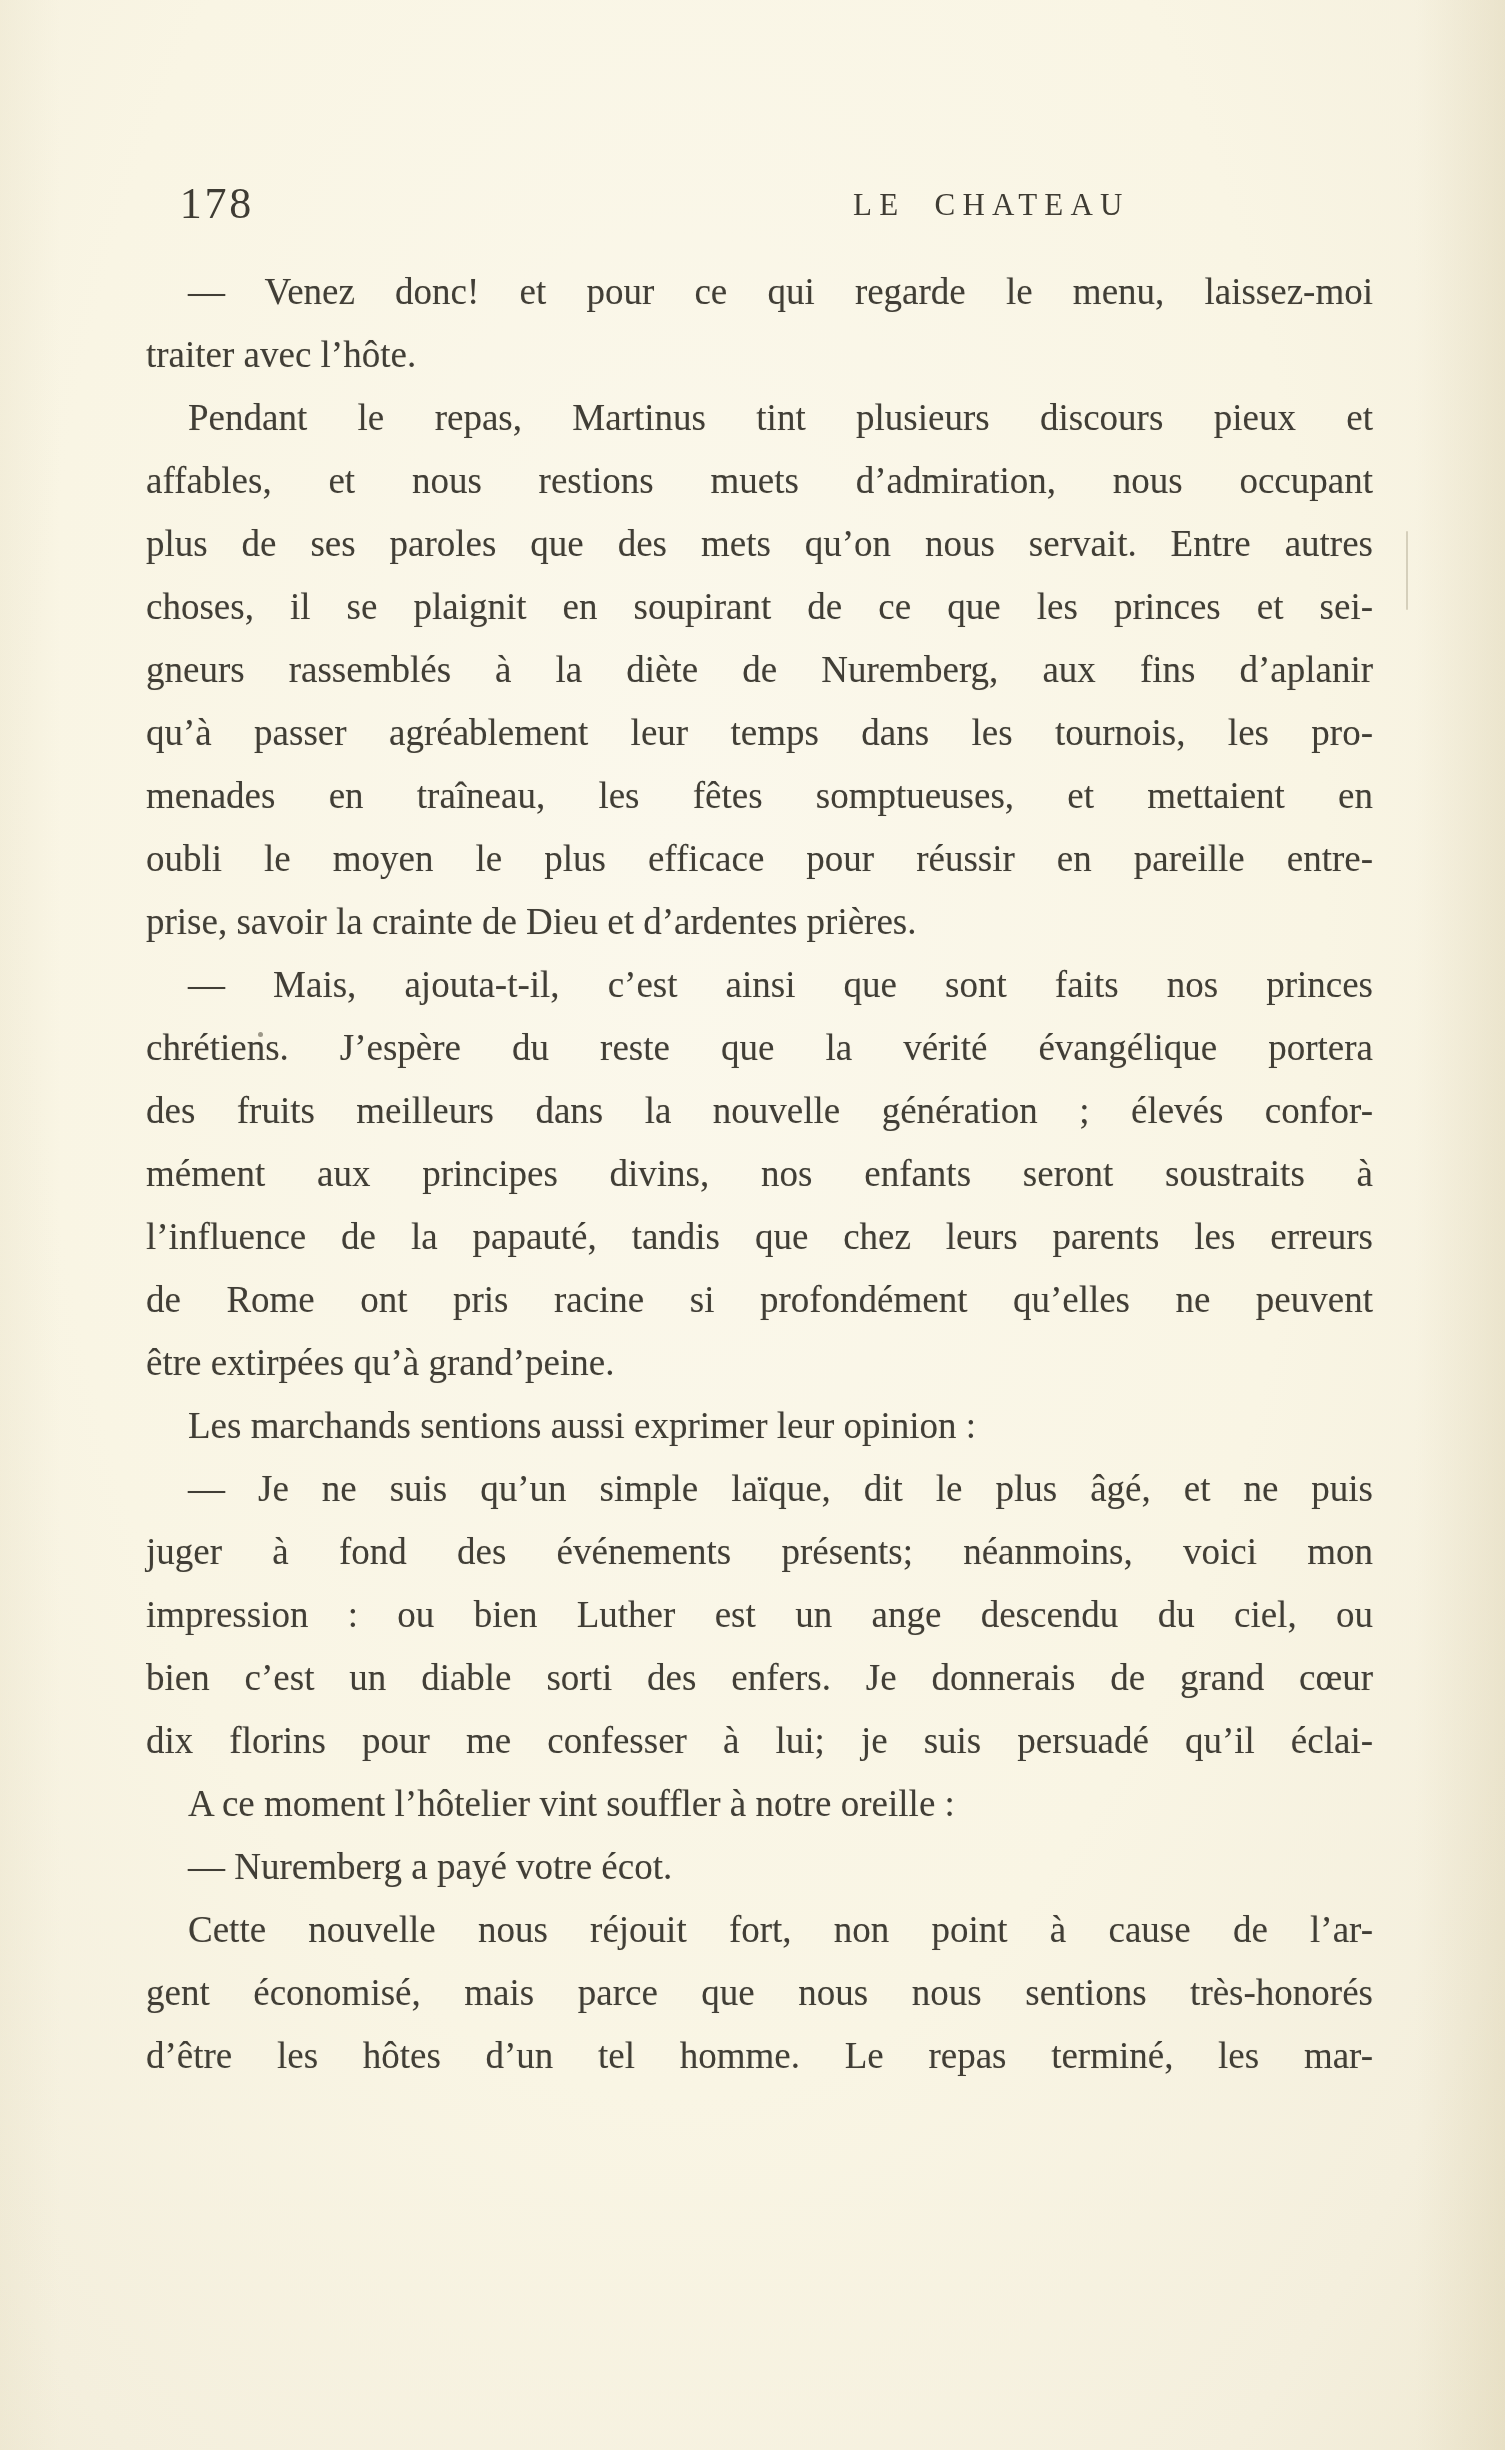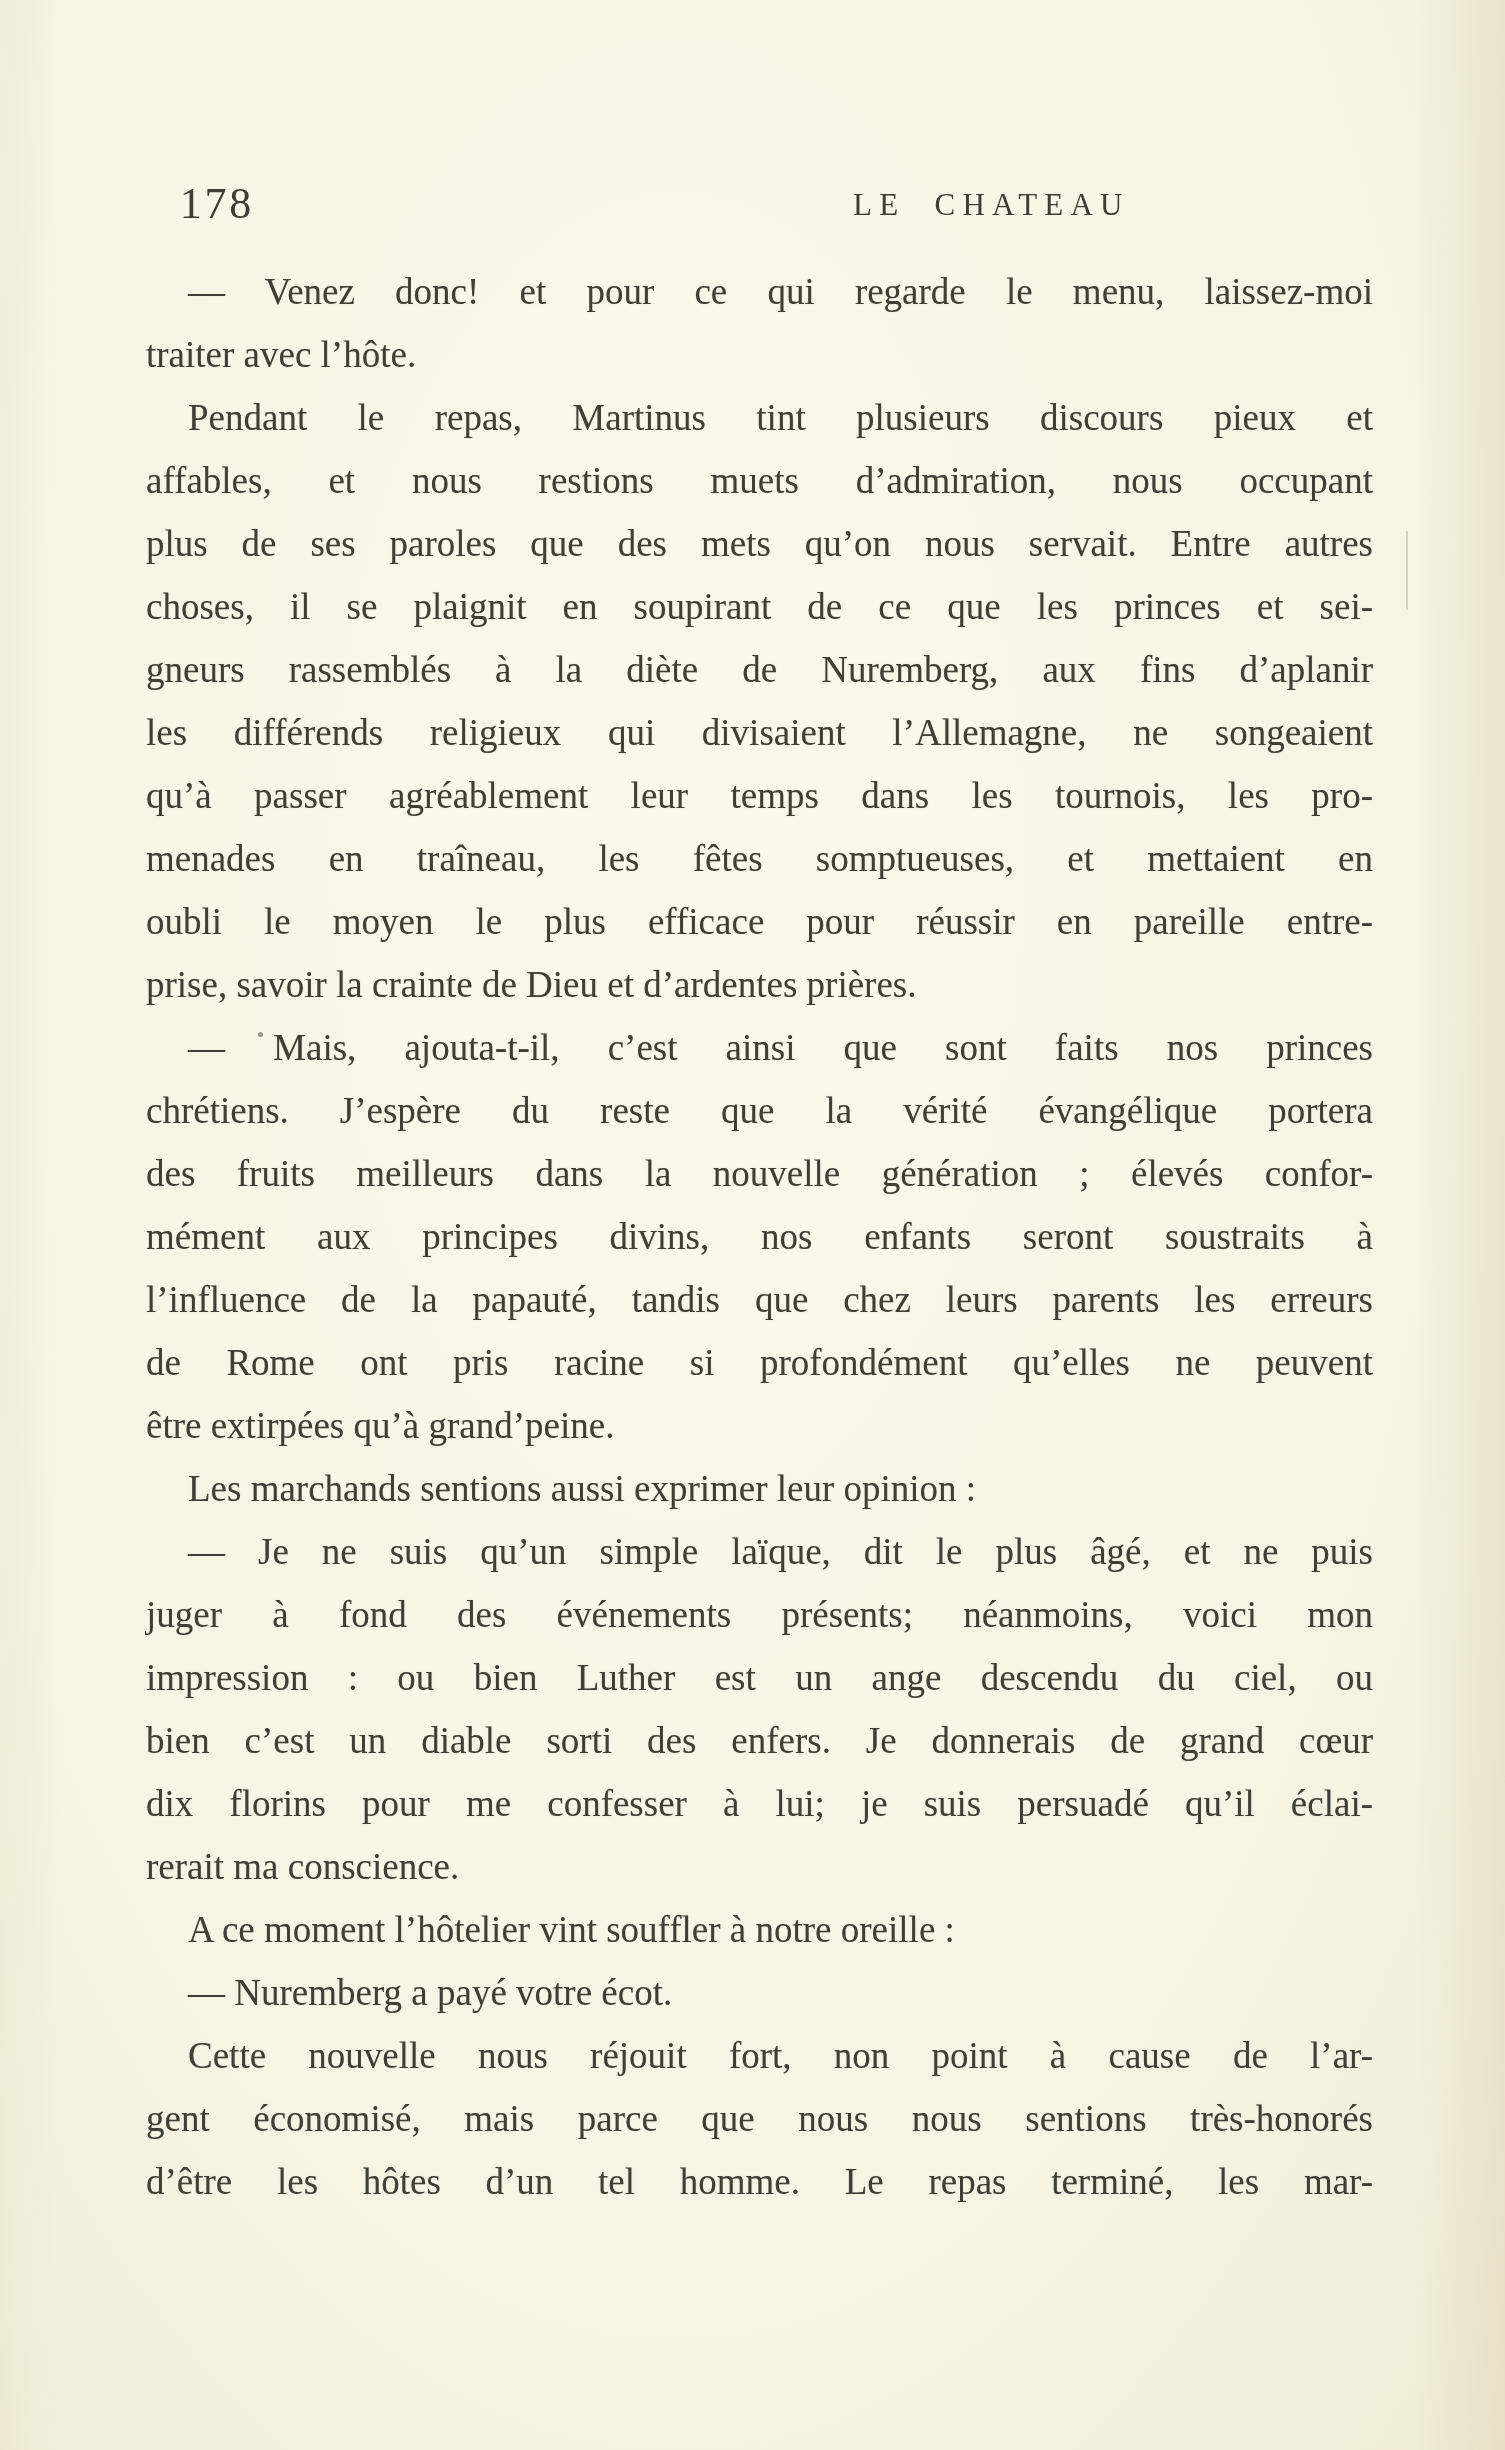--- a/index.html
+++ b/index.html
@@ -51,39 +51,37 @@
   </div>
 
   <div class="textblock">
       <div class="line indent just">— Venez donc! et pour ce qui regarde le menu, laissez-moi</div>
       <div class="line">traiter avec l’hôte.</div>
       <div class="line indent just">Pendant le repas, Martinus tint plusieurs discours pieux et</div>
       <div class="line just">affables, et nous restions muets d’admiration, nous occupant</div>
       <div class="line just">plus de ses paroles que des mets qu’on nous servait. Entre autres</div>
       <div class="line just">choses, il se plaignit en soupirant de ce que les princes et sei-</div>
       <div class="line just">gneurs rassemblés à la diète de Nuremberg, aux fins d’aplanir</div>
-      <div class="line just">les différends religieux qui divisaient l’Allemagne, ne songeaient</div>
       <div class="line just">qu’à passer agréablement leur temps dans les tournois, les pro-</div>
       <div class="line just">menades en traîneau, les fêtes somptueuses, et mettaient en</div>
       <div class="line just">oubli le moyen le plus efficace pour réussir en pareille entre-</div>
       <div class="line">prise, savoir la crainte de Dieu et d’ardentes prières.</div>
       <div class="line indent just">— Mais, ajouta-t-il, c’est ainsi que sont faits nos princes</div>
       <div class="line just">chrétiens. J’espère du reste que la vérité évangélique portera</div>
       <div class="line just">des fruits meilleurs dans la nouvelle génération ; élevés confor-</div>
       <div class="line just">mément aux principes divins, nos enfants seront soustraits à</div>
       <div class="line just">l’influence de la papauté, tandis que chez leurs parents les erreurs</div>
       <div class="line just">de Rome ont pris racine si profondément qu’elles ne peuvent</div>
       <div class="line">être extirpées qu’à grand’peine.</div>
       <div class="line indent">Les marchands sentions aussi exprimer leur opinion :</div>
       <div class="line indent just">— Je ne suis qu’un simple laïque, dit le plus âgé, et ne puis</div>
       <div class="line just">juger à fond des événements présents; néanmoins, voici mon</div>
       <div class="line just">impression : ou bien Luther est un ange descendu du ciel, ou</div>
       <div class="line just">bien c’est un diable sorti des enfers. Je donnerais de grand cœur</div>
       <div class="line just">dix florins pour me confesser à lui; je suis persuadé qu’il éclai-</div>
-      <div class="line">rerait ma conscience.</div>
       <div class="line indent">A ce moment l’hôtelier vint souffler à notre oreille :</div>
       <div class="line indent">— Nuremberg a payé votre écot.</div>
       <div class="line indent just">Cette nouvelle nous réjouit fort, non point à cause de l’ar-</div>
       <div class="line just">gent économisé, mais parce que nous nous sentions très-honorés</div>
       <div class="line just">d’être les hôtes d’un tel homme. Le repas terminé, les mar-</div>
     </div>
 
   <div class="speck speck-1"></div>
   <div class="fiber"></div>
 </div>

